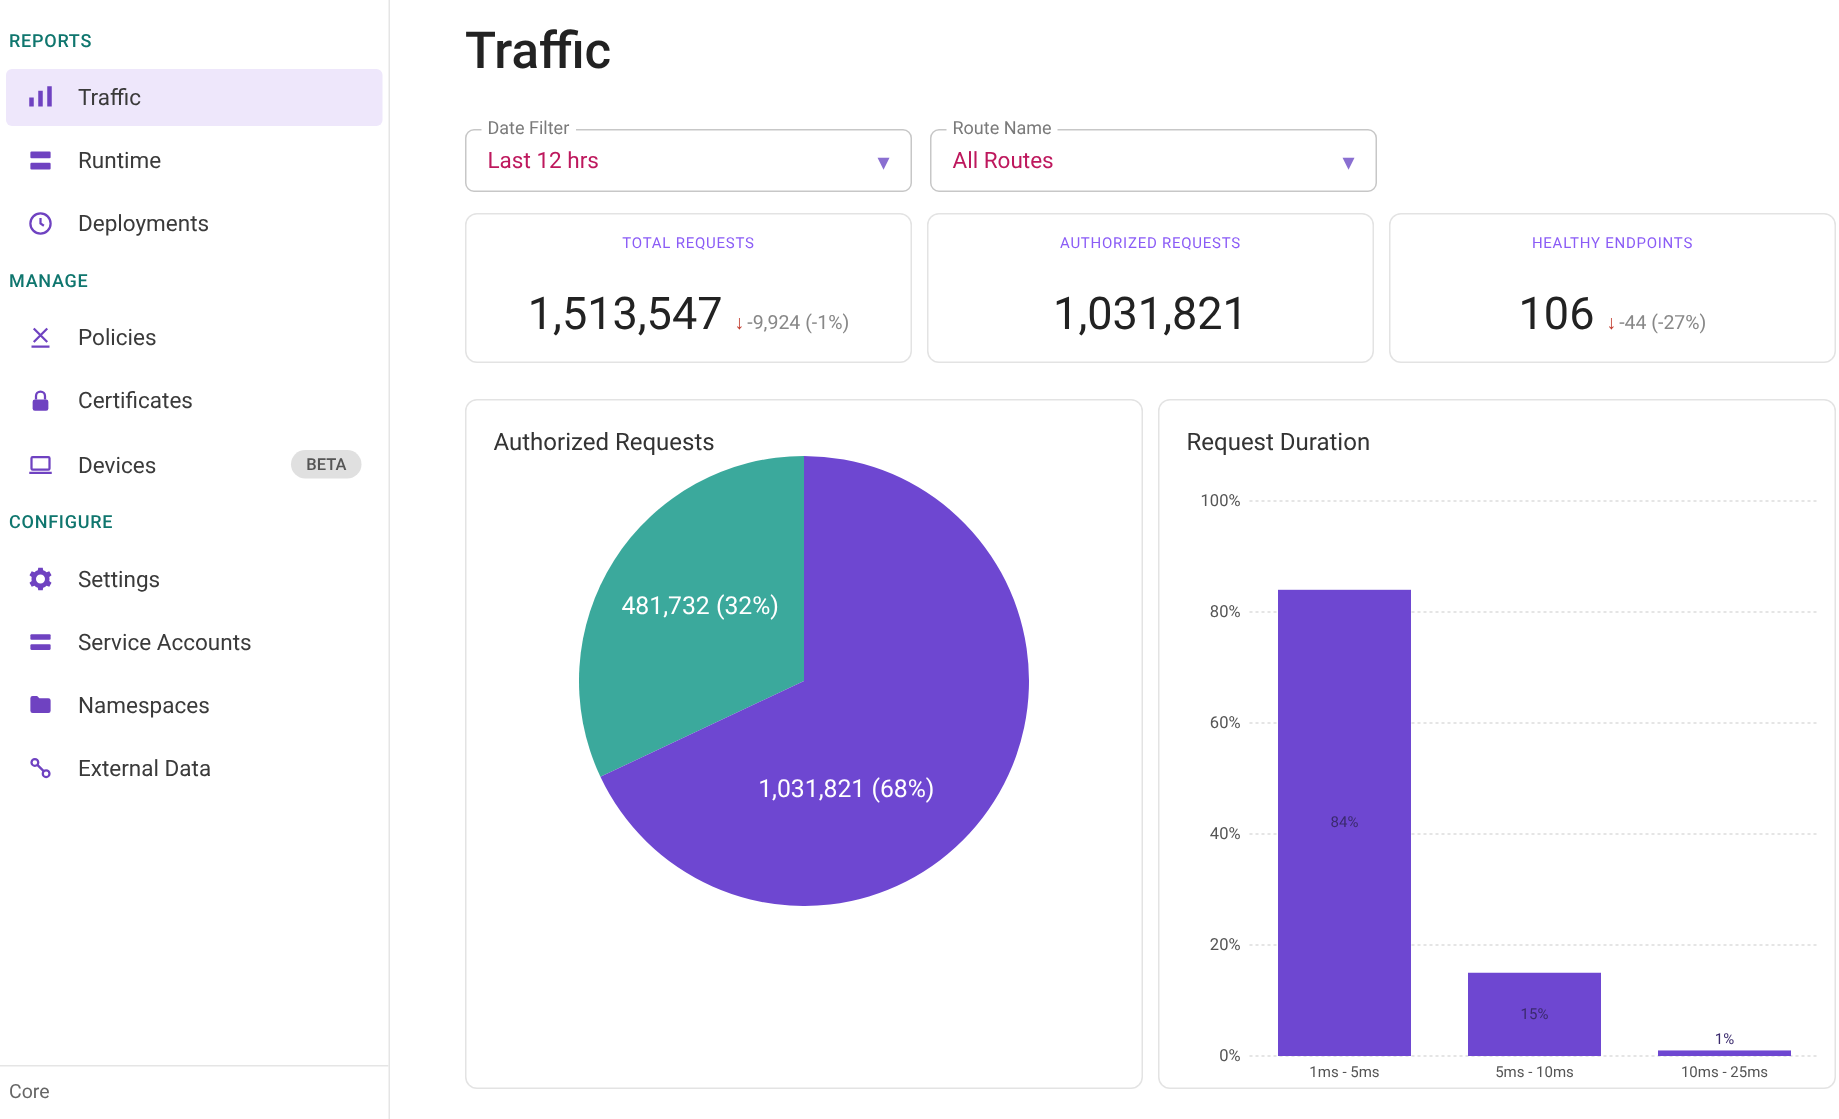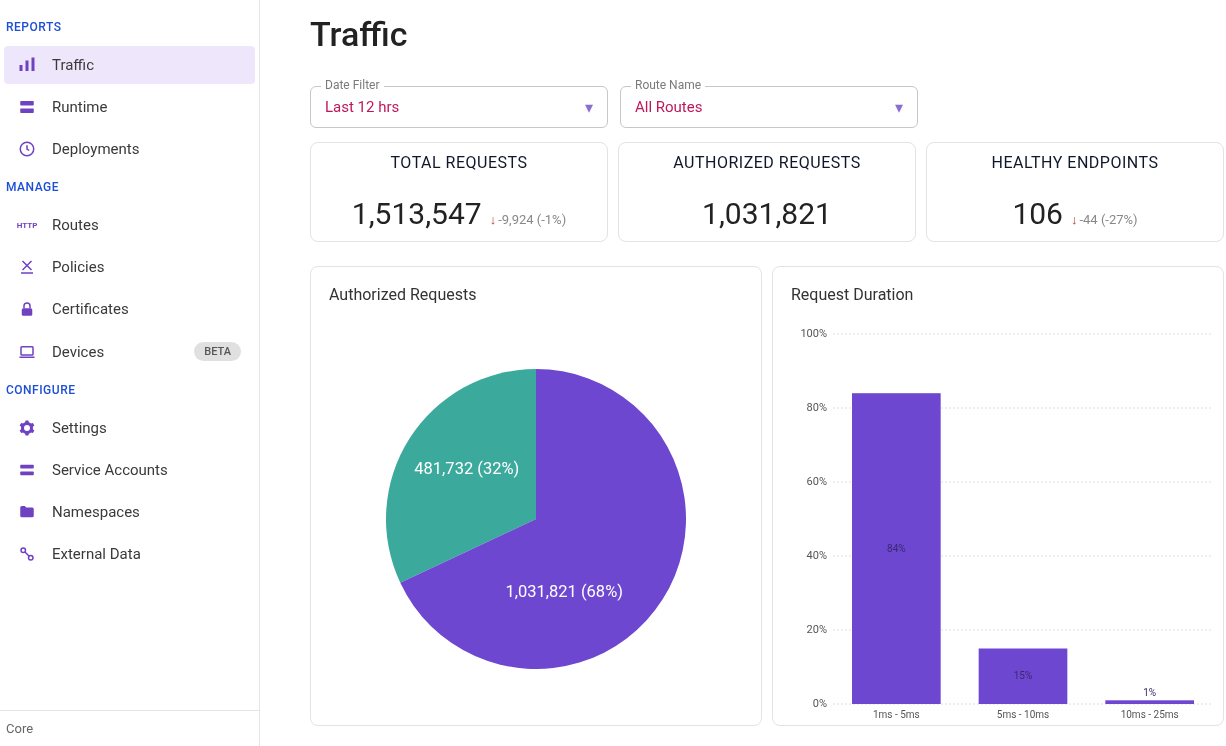--- a/index.html
+++ b/index.html
@@ -15,21 +15,21 @@
     .sidebar {
       width: 260px;
       border-right: 1px solid #e5e5e5;
       display: flex;
       flex-direction: column;
       padding-top: 10px;
     }
     .sidebar-section-header {
       font-size: 12px;
       font-weight: 500;
-      color: #1d4ed8;
+      color: #0f766e;
       letter-spacing: 0.5px;
       padding: 10px 6px 10px;
     }
     .sidebar-item {
       display: flex;
       align-items: center;
       gap: 16px;
       padding: 10px 14px;
       font-size: 15px;
       color: #3a3a3a;
@@ -122,22 +122,22 @@
       border-radius: 8px;
       width: 298px;
       height: 100px;
       display: flex;
       flex-direction: column;
       align-items: center;
       justify-content: center;
       gap: 8px;
     }
     .stat-title {
-      font-size: 16px;
-      color: #0f172a;
+      font-size: 10px;
+      color: #8b5cf6;
       letter-spacing: 0.5px;
     }
     .stat-value-row {
       display: flex;
       align-items: baseline;
       gap: 8px;
       margin-top: 16px;
     }
     .stat-value {
       font-size: 30px;
@@ -165,21 +165,20 @@
     .chart-card.pie { width: 452px; height: 460px; }
     .chart-card.bar { width: 452px; height: 460px; }
     .chart-title {
       font-size: 16px;
       color: #333;
       padding: 18px 18px 0;
       font-weight: 400;
     }
     .pie-wrap {
       display: flex;
-      align-items: center;
       justify-content: center;
       height: 430px;
     }
     .pie-svg { width: 300px; height: 300px; }
     .pie-label {
       font-size: 11px;
       fill: #fff;
       text-anchor: middle;
     }
     .bar-wrap {
@@ -222,24 +221,20 @@
       <svg viewBox="0 0 24 24" width="18" height="18" fill="none" stroke="currentColor" stroke-width="2">
           <circle cx="12" cy="12" r="9"></circle>
           <path d="M12 7v5l3 2"></path>
         </svg>
     </span>
     <span>Deployments</span>
   </div>
 
   <div class="sidebar-section-header">MANAGE</div>
 
-  <div class="sidebar-item">
-    <span class="icon" style="font-size:8px;font-weight:700;">HTTP</span>
-    <span>Routes</span>
-  </div>
   <div class="sidebar-item">
     <span class="icon">
       <svg viewBox="0 0 24 24" width="18" height="18" fill="none" stroke="currentColor" stroke-width="2">
           <path d="M6 4l12 12M6 16L18 4M4 20h16"></path>
         </svg>
     </span>
     <span>Policies</span>
   </div>
   <div class="sidebar-item">
     <span class="icon">

